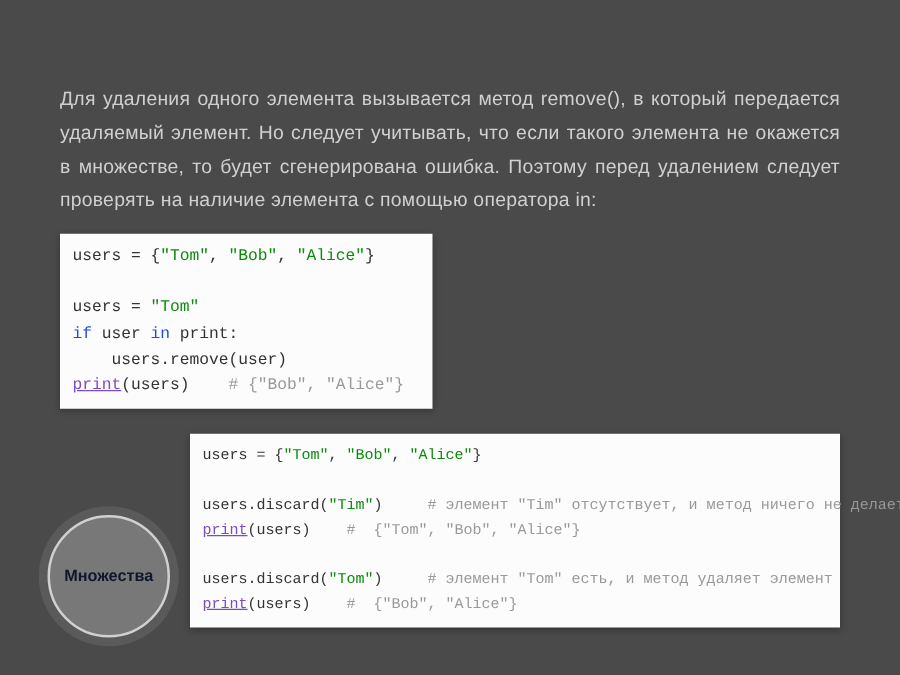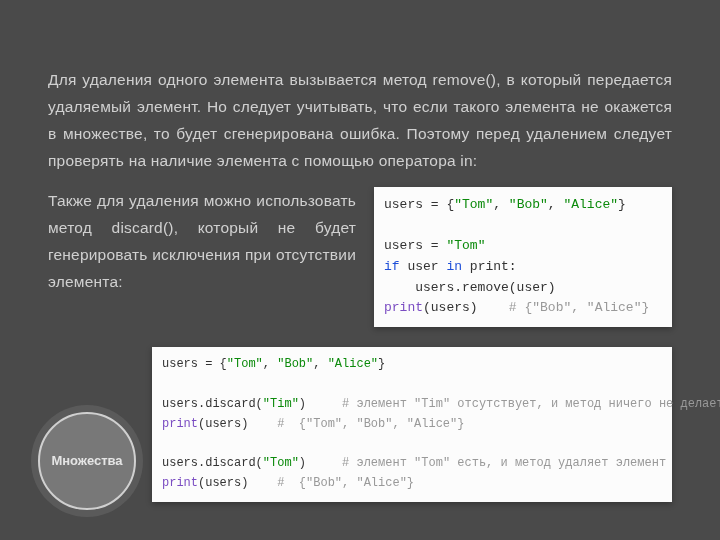--- a/index.html
+++ b/index.html
@@ -52,49 +52,48 @@
     margin-top: 20px;
     margin-left: 104px;
     width: 520px;
     padding: 8px 10px;
     font-size: 12px;
     line-height: 1.65;
   }
   .str { color: #0b8a0b; }
   .kw { color: #1d4ed8; }
   .cm { color: #999; }
-  .bi { color: #7a4cc2; }
+  .bi { color: #7a4cc2; text-decoration: underline; }
   .badge {
     position: absolute;
     left: 38px;
     bottom: 30px;
     width: 98px;
     height: 98px;
     border-radius: 50%;
     background: #787878;
     border: 2px solid #d0d0d0;
     box-shadow: 0 0 0 7px rgba(120,120,120,0.35);
     display: flex;
     align-items: center;
     justify-content: center;
     text-align: center;
-    color: #e5e5e5;
+    color: #0f172a;
     font-size: 13px;
     font-weight: 600;
     line-height: 1.1;
     padding: 6px;
   }
 </style>
 </head>
 <body>
 
 <div class="para1">Для удаления одного элемента вызывается метод remove(), в который передается удаляемый элемент. Но следует учитывать, что если такого элемента не окажется в множестве, то будет сгенерирована ошибка. Поэтому перед удалением следует проверять на наличие элемента с помощью оператора in:</div>
 
 <div class="row">
-  <div class="para2">Также для удаления можно использовать метод discard(), который не будет генерировать исключения при отсутствии элемента:</div>
   <div class="code-box code1"><span>users = {</span><span class="str">"Tom"</span><span>, </span><span class="str">"Bob"</span><span>, </span><span class="str">"Alice"</span><span>}</span>
 <span></span>
 <span>users = </span><span class="str">"Tom"</span>
 <span class="kw">if</span><span> user </span><span class="kw">in</span><span> print:</span>
 <span>    users.remove(user)</span>
 <span class="bi">print</span><span>(users)    </span><span class="cm"># {"Bob", "Alice"}</span></div>
 </div>
 
 <div class="code-box code2"><span>users = {</span><span class="str">"Tom"</span><span>, </span><span class="str">"Bob"</span><span>, </span><span class="str">"Alice"</span><span>}</span>
 <span></span>

